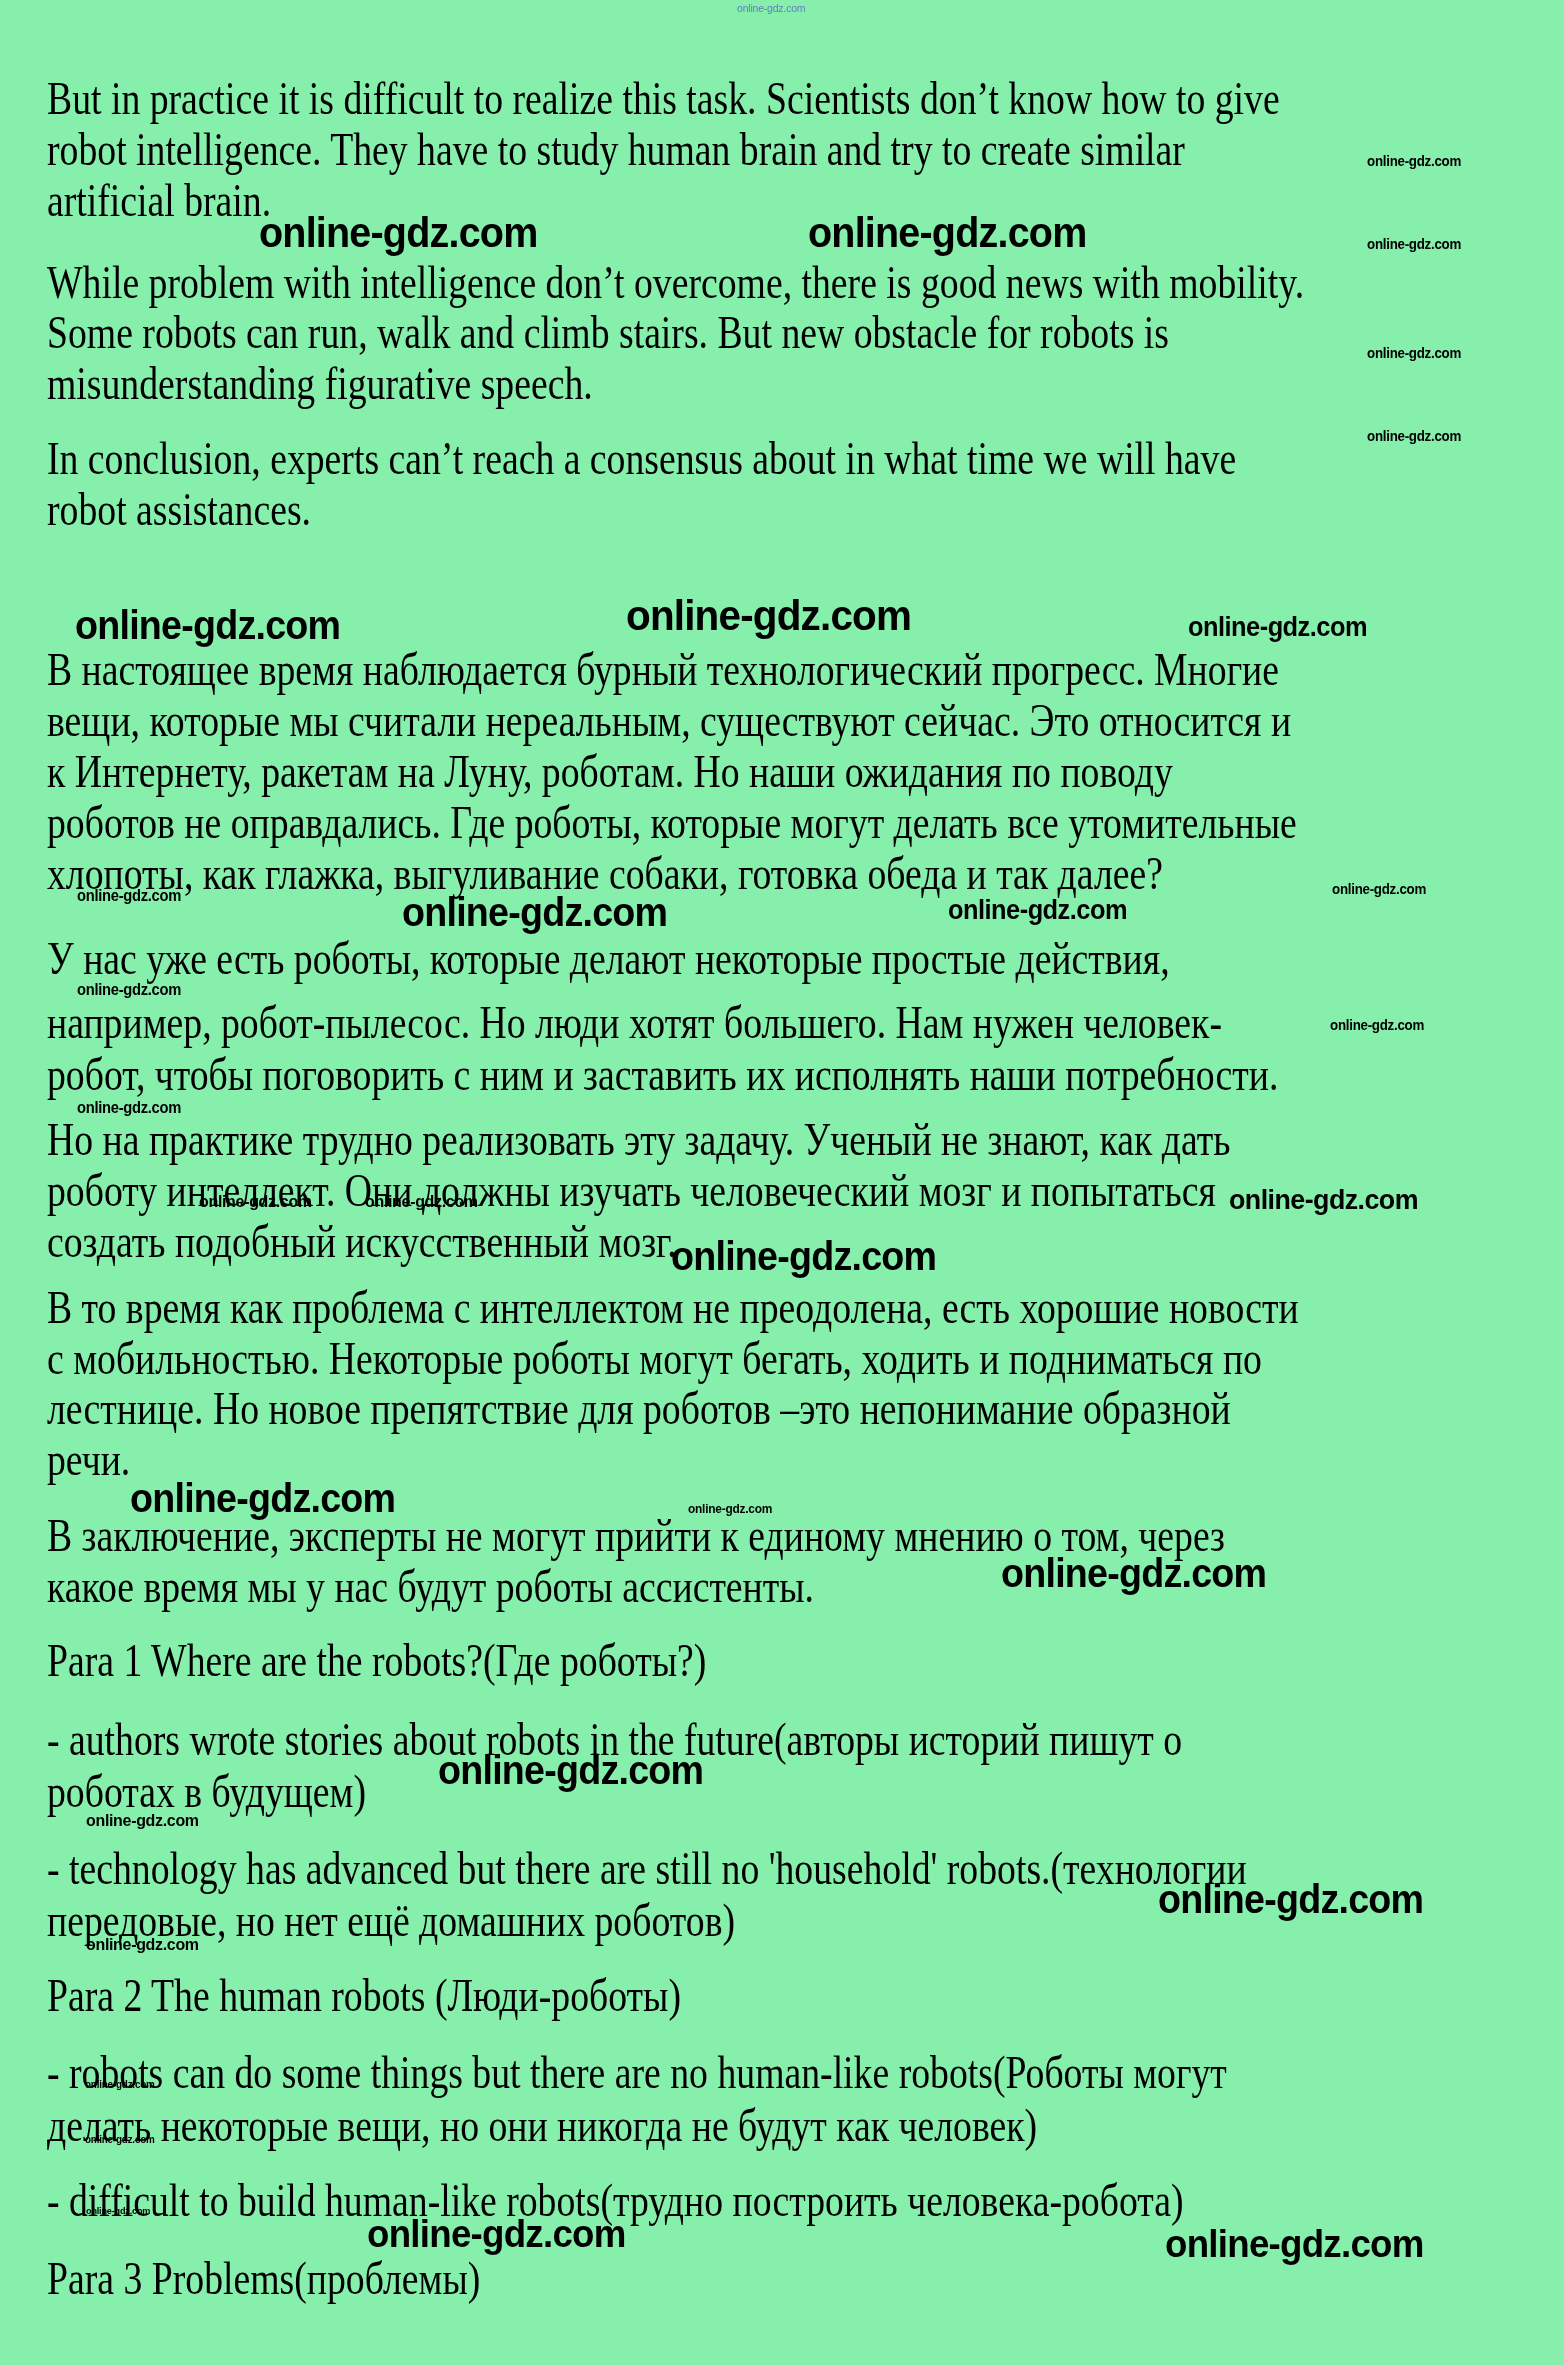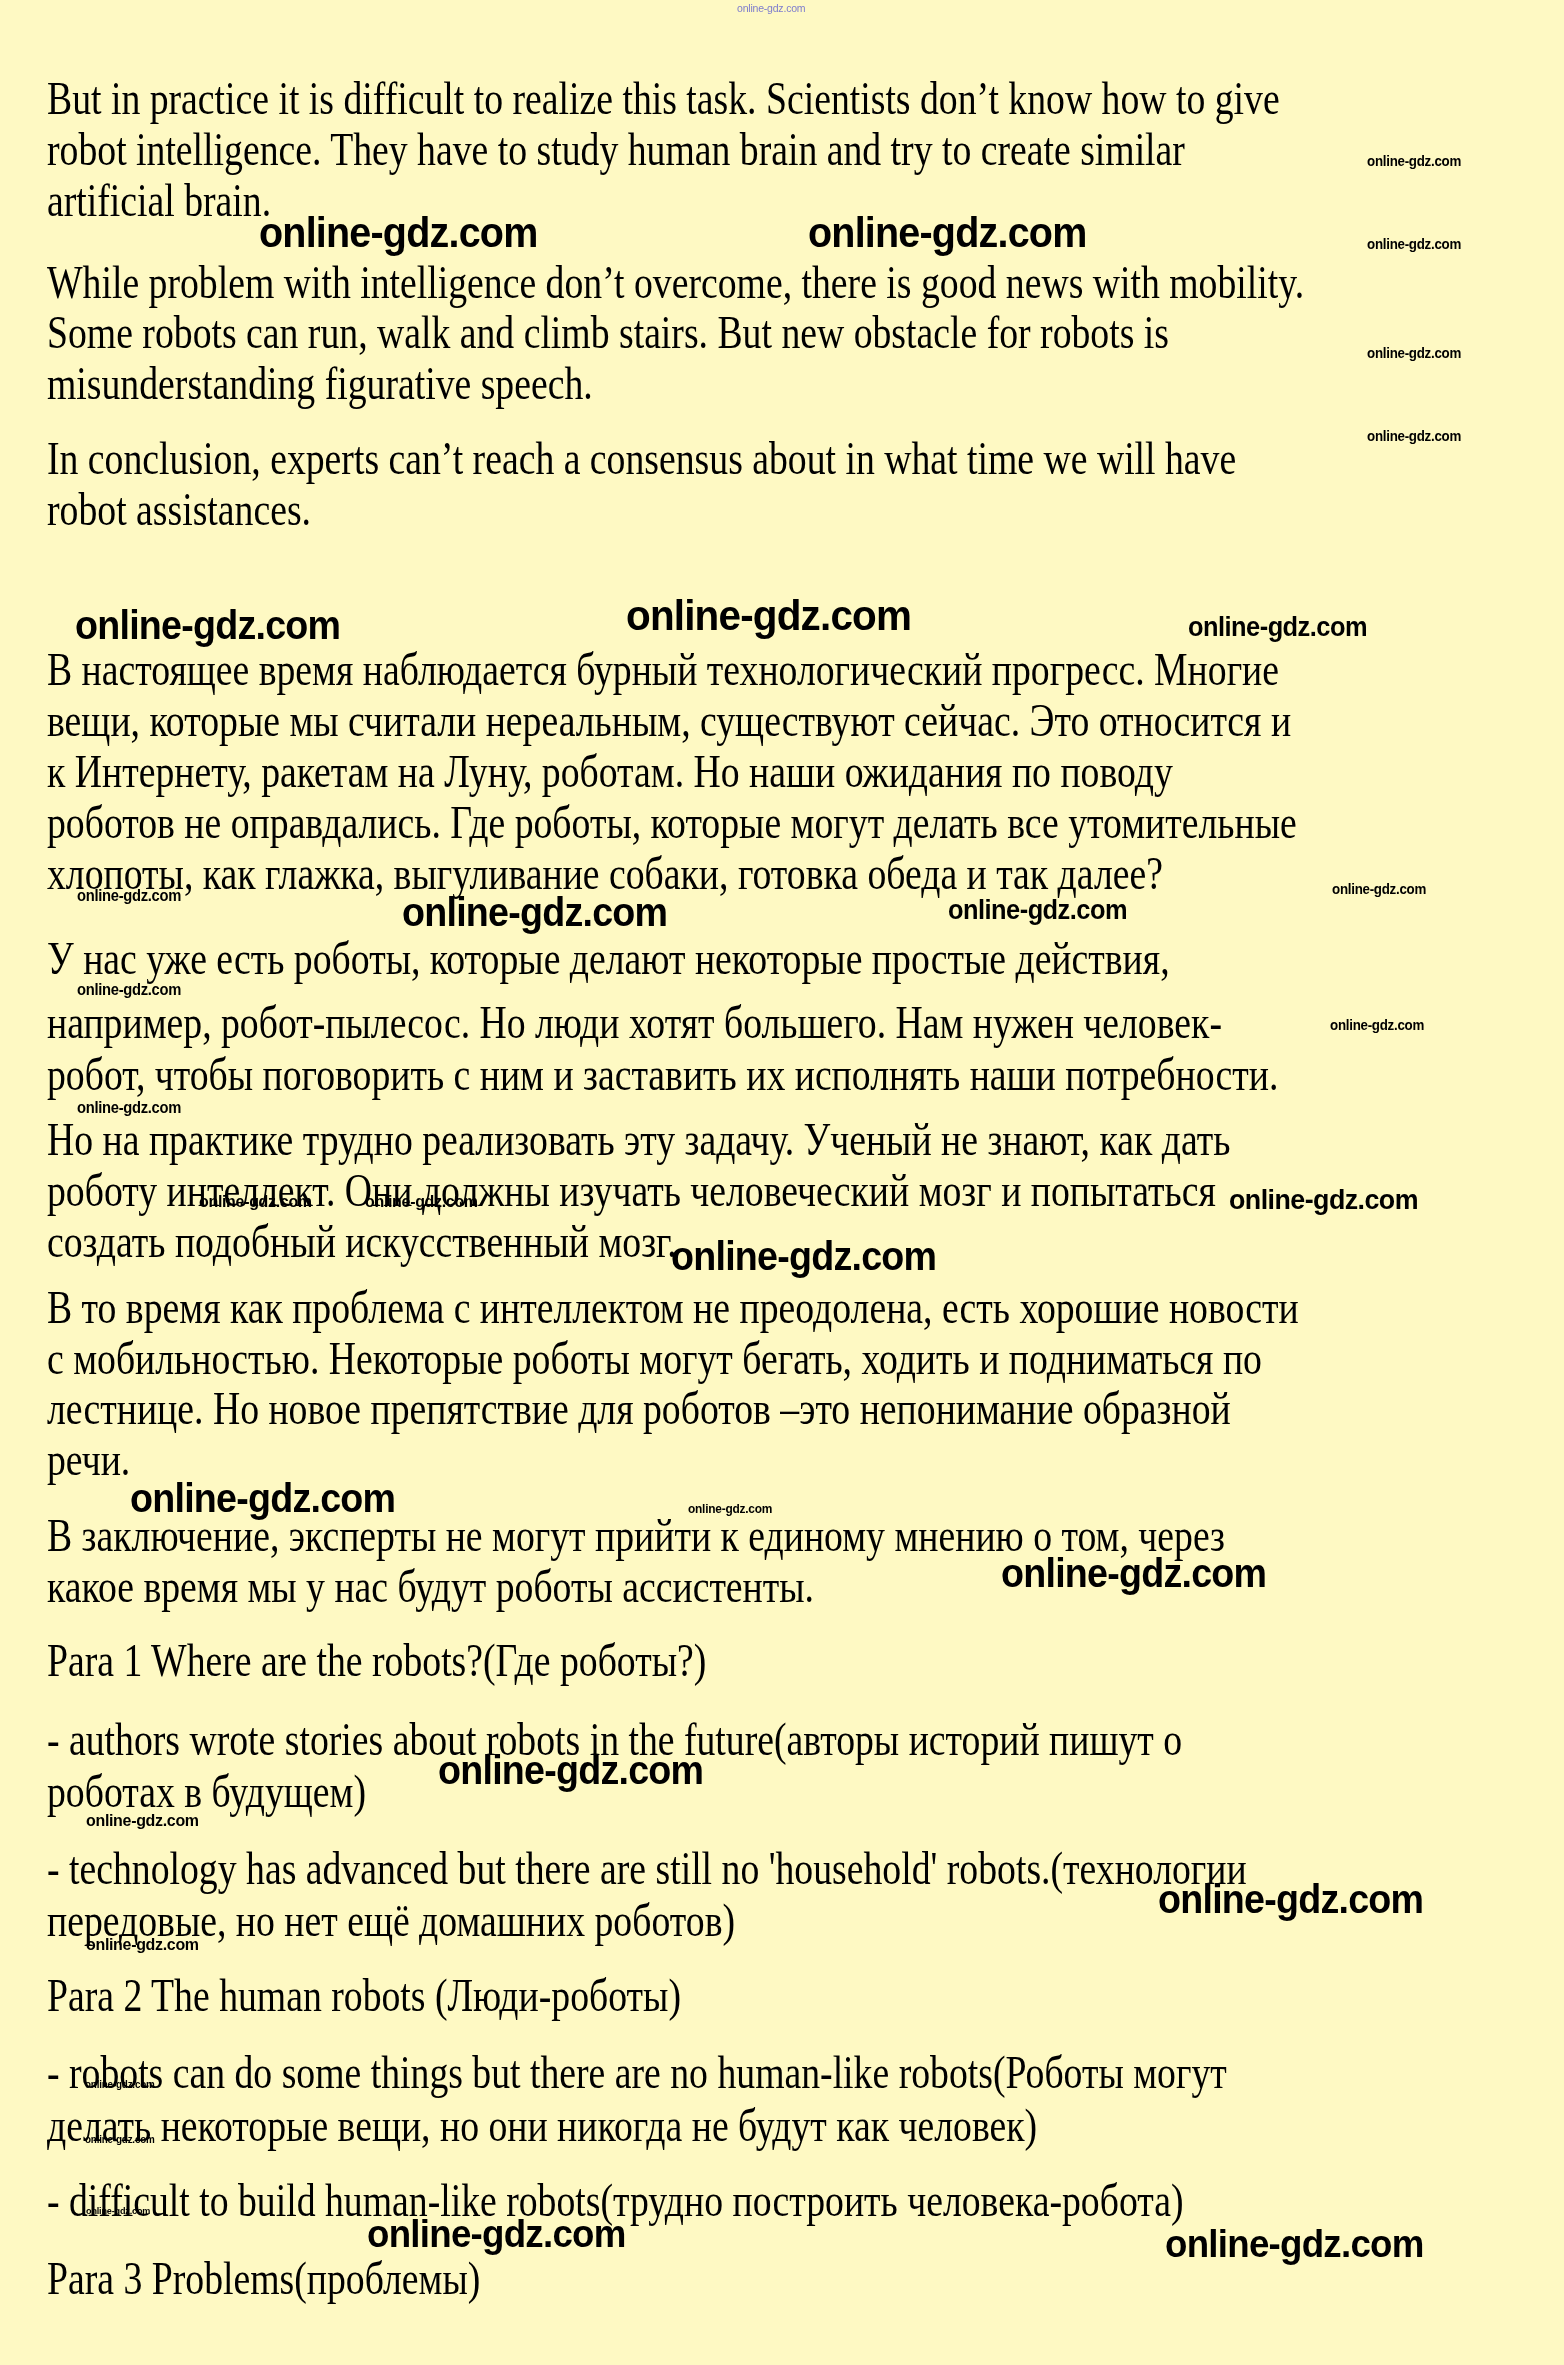--- a/index.html
+++ b/index.html
@@ -1,20 +1,20 @@
 <!DOCTYPE html>
 <html style="font-size:12px"><head>
 <meta charset="utf-8">
 <style>
   html,body{margin:0;padding:0;background:#ffffff;}
   .page{
     position:relative;
     width:1565px;
     height:2366px;
-    background:#fef9c3;
+    background:#86efac;
     overflow:hidden;
     font-family:"Liberation Serif", serif;
   }
   .text-line{
     position:absolute;
     white-space:pre;
     font-size:46px;
     line-height:1.05;
     color:#000000;
     transform:scaleX(0.82);

